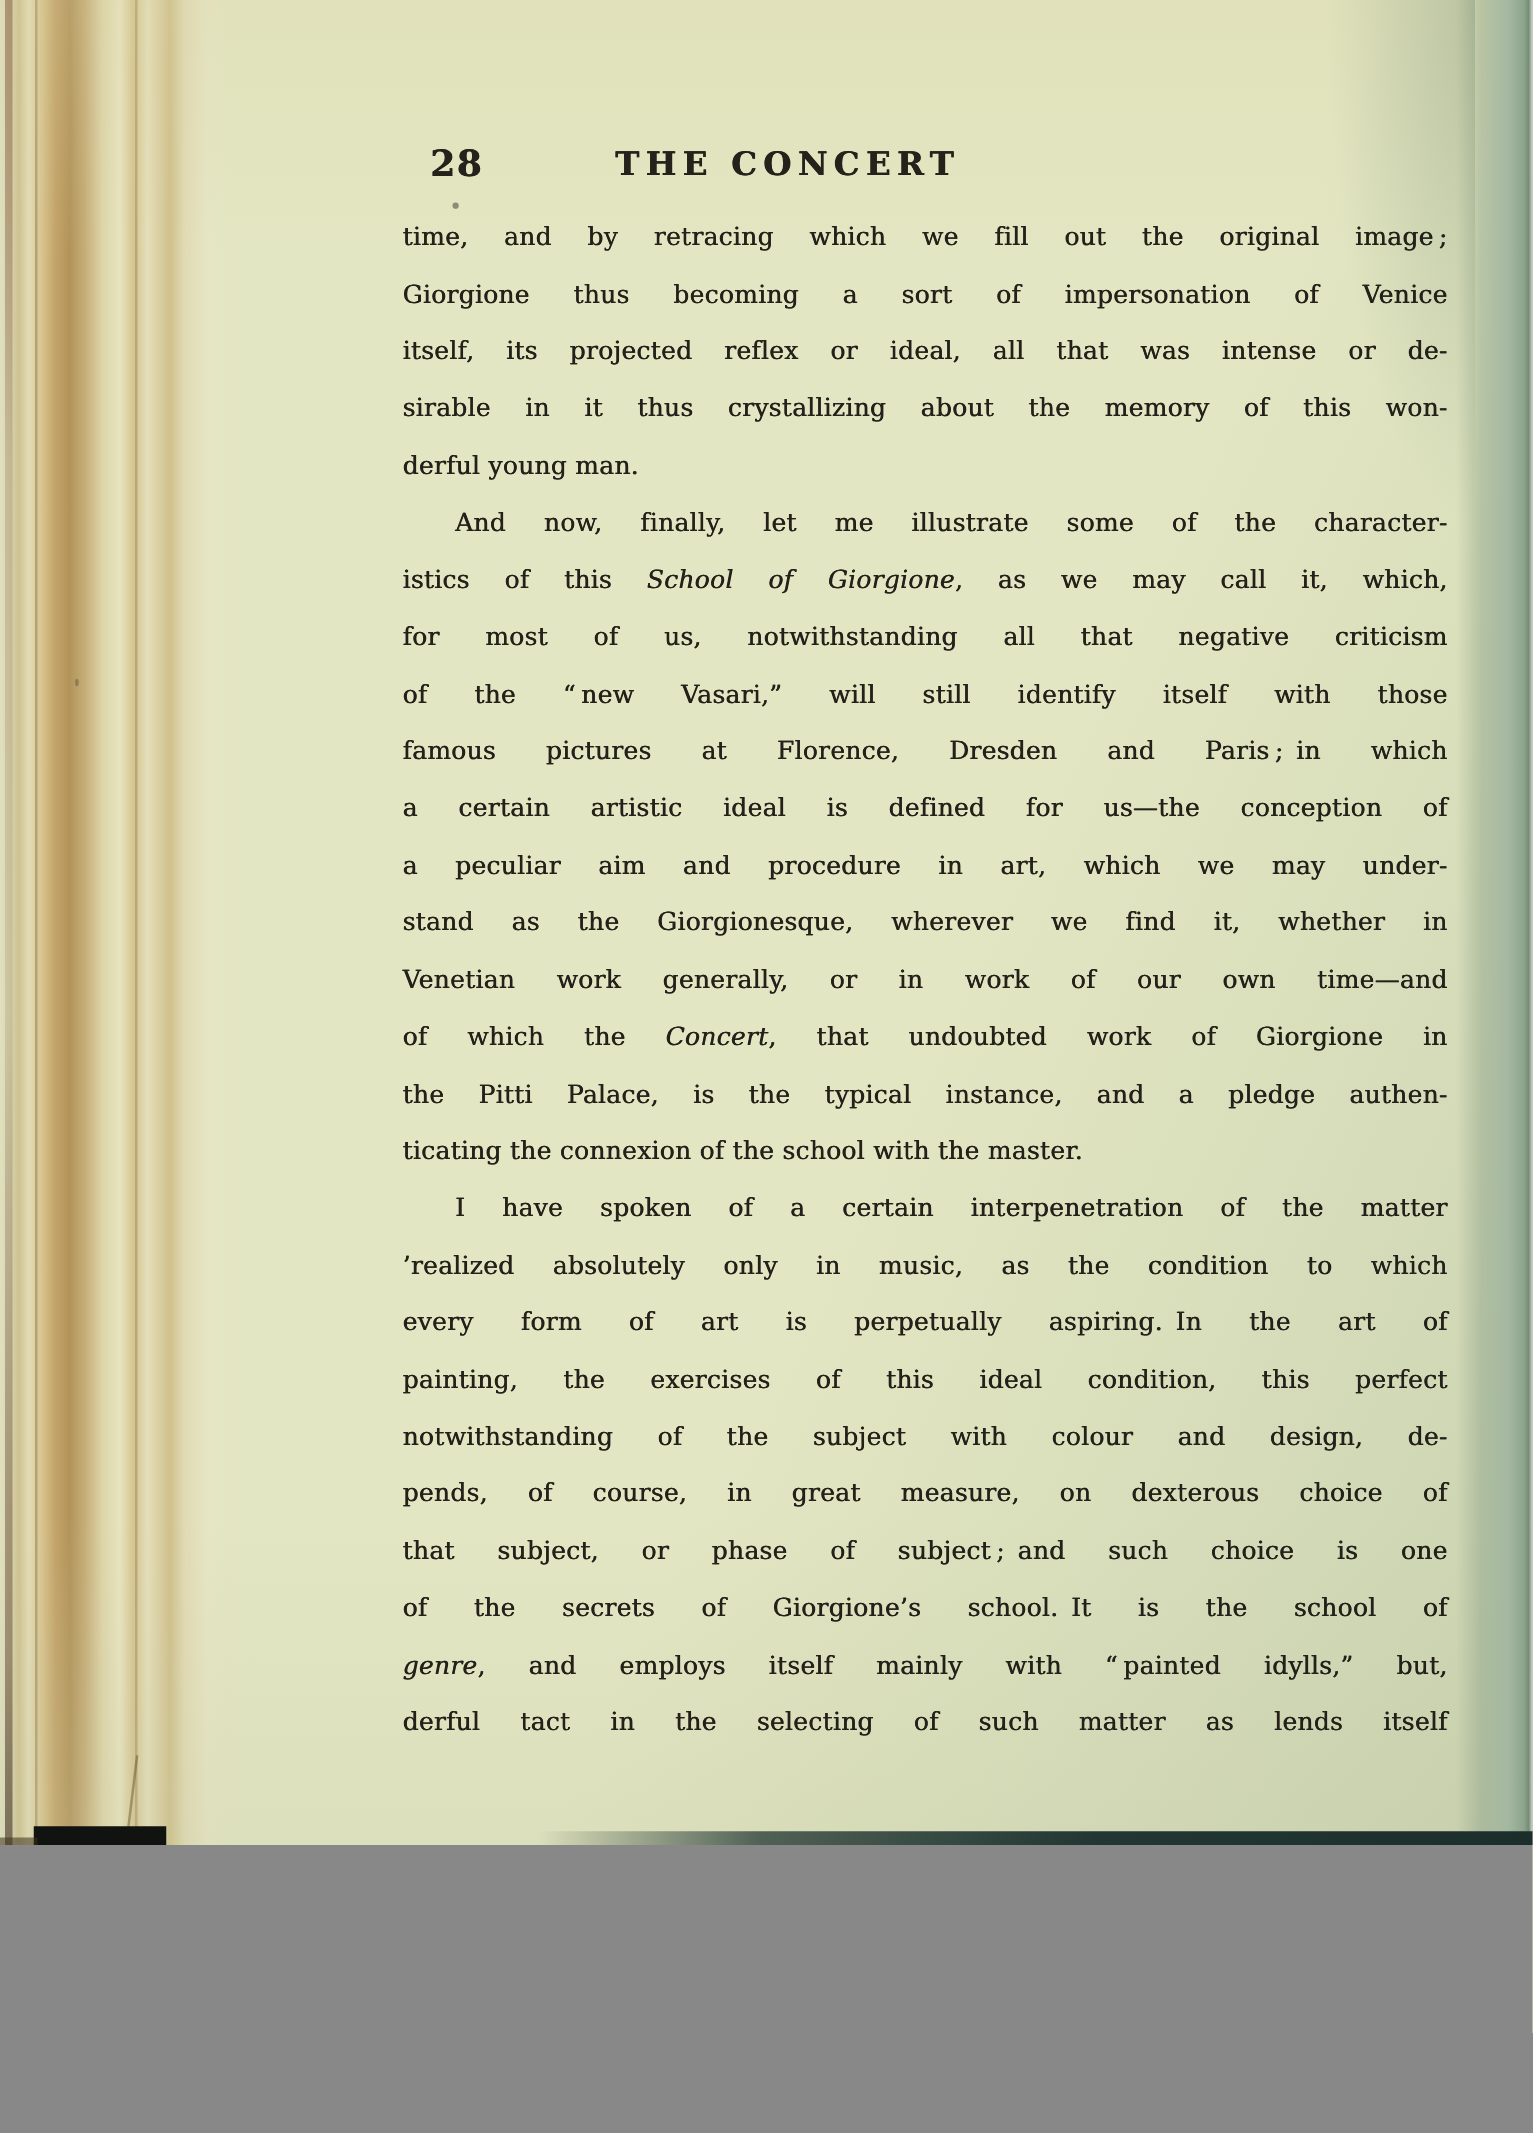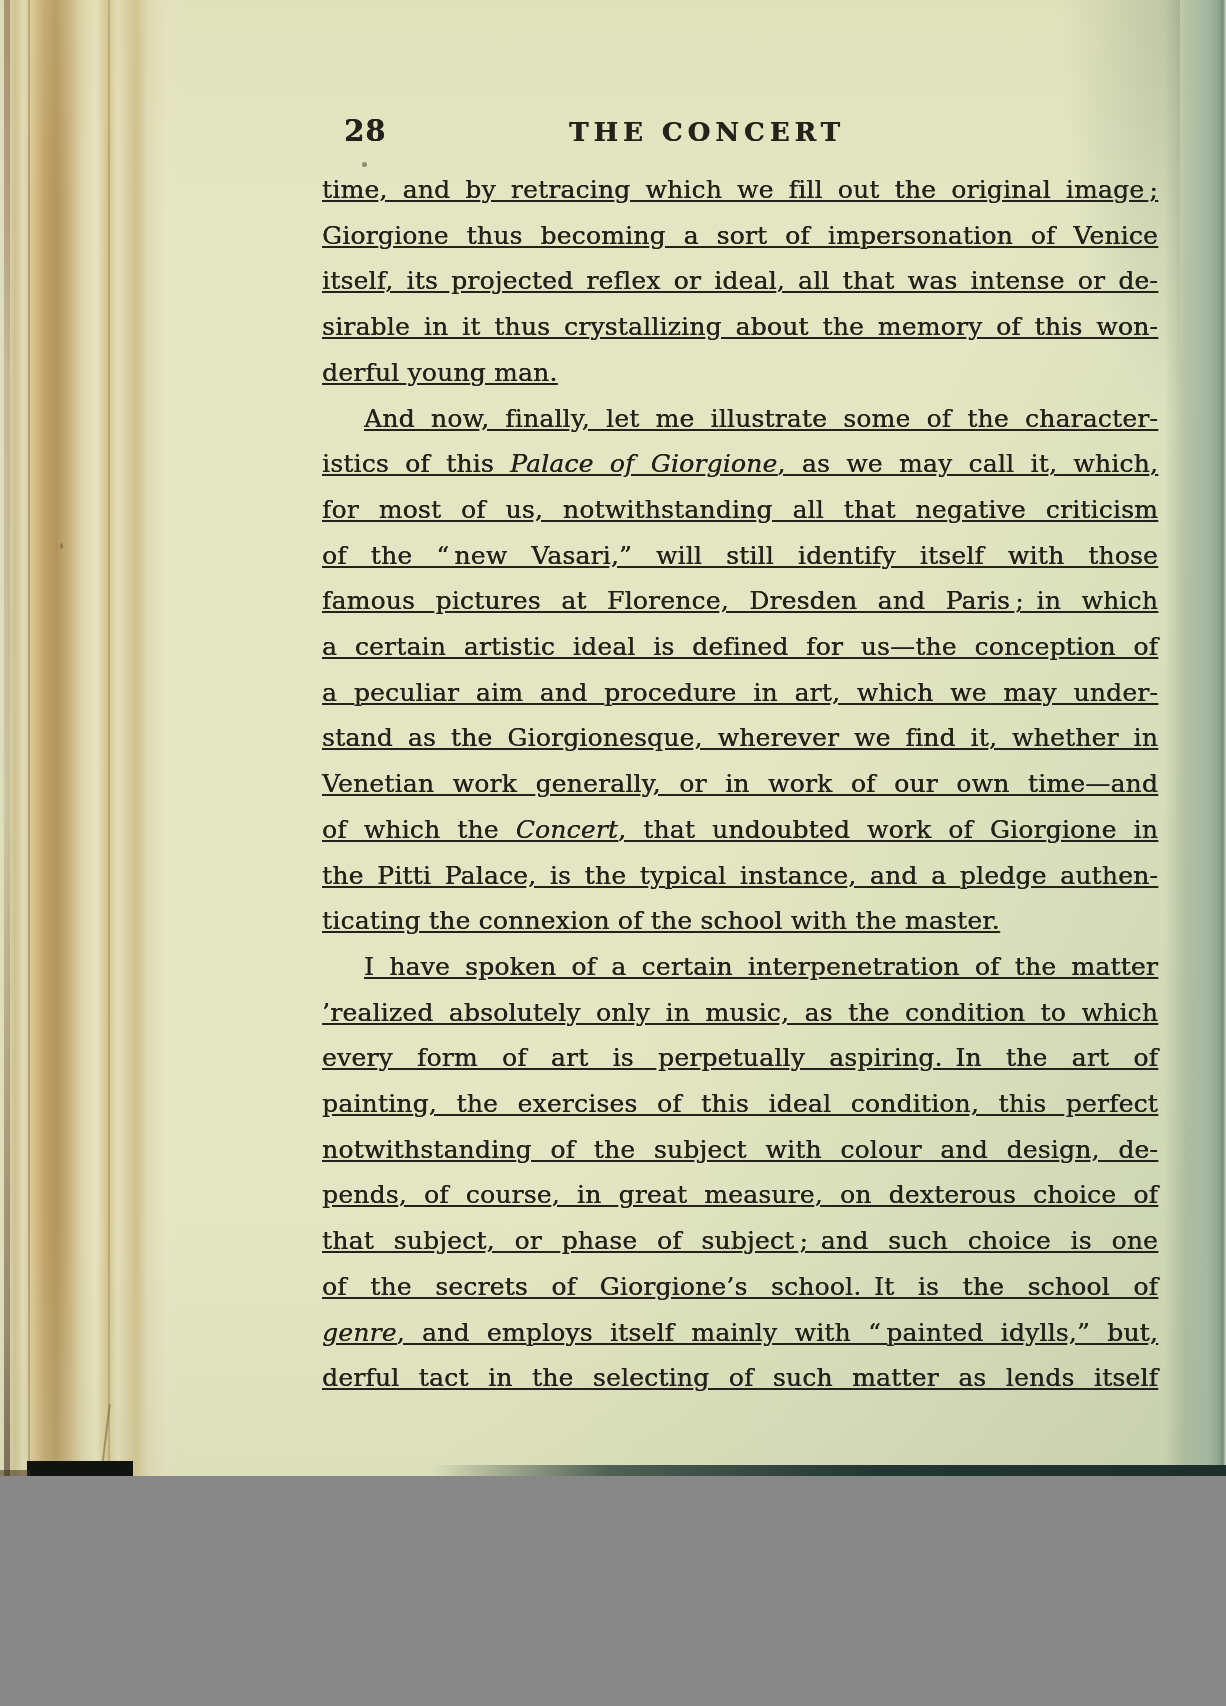--- a/index.html
+++ b/index.html
@@ -62,34 +62,33 @@
   .speck-3{left:514px;top:1562px;width:5px;height:4px;background:rgba(116,120,94,.45);}
   .speck-4{left:60px;top:543px;width:3px;height:6px;background:rgba(90,84,58,.45);}
   
   .header{position:absolute;left:322px;top:103px;width:836px;height:50px;color:#24221a;}
   .page-number{
     position:absolute;left:22px;top:14px;
     font-size:29px;font-weight:bold;letter-spacing:1px;line-height:1;
     text-shadow:0.4px 0 0 currentColor;
   }
   .running-title{
-    position:absolute;left:170px;top:16px;width:430px;text-align:center;
+    position:absolute;left:170px;top:16px;width:430px;text-align:left;
     font-size:26px;font-weight:bold;letter-spacing:5px;line-height:1;
     text-shadow:0.4px 0 0 currentColor;
   }
   
   .text-block{position:absolute;left:322px;top:167px;width:836px;color:#23211a;}
   .para{margin:0;}
   .line{
-    font-size:25px;line-height:45.7px;
+    font-size:20px;line-height:45.7px;
     text-align:justify;text-align-last:justify;
     letter-spacing:0.2px;
     text-shadow:0.35px 0 0 currentColor;
     white-space:pre-wrap;
-    text-decoration:underline;
   }
   .line.indent{padding-left:42px;}
   .line.para-end{text-align-last:left;}
   .it{font-style:italic;}
 </style>
 </head>
 <body>
 
 <div class="page">
 
@@ -120,21 +119,21 @@
   <div class="text-block">
       <div class="para">
         <div class="line"><span>time, and by retracing which we fill out the original image ;</span></div>
         <div class="line"><span>Giorgione thus becoming a sort of impersonation of Venice</span></div>
         <div class="line"><span>itself, its projected reflex or ideal, all that was intense or de-</span></div>
         <div class="line"><span>sirable in it thus crystallizing about the memory of this won-</span></div>
         <div class="line para-end"><span>derful young man.</span></div>
       </div>
       <div class="para">
         <div class="line indent"><span>And now, finally, let me illustrate some of the character-</span></div>
-        <div class="line"><span>istics of this </span><span class="it">Palace of Giorgione</span><span>, as we may call it, which,</span></div>
+        <div class="line"><span>istics of this </span><span class="it">School of Giorgione</span><span>, as we may call it, which,</span></div>
         <div class="line"><span>for most of us, notwithstanding all that negative criticism</span></div>
         <div class="line"><span>of the “ new Vasari,” will still identify itself with those</span></div>
         <div class="line"><span>famous pictures at Florence, Dresden and Paris ; in which</span></div>
         <div class="line"><span>a certain artistic ideal is defined for us—the conception of</span></div>
         <div class="line"><span>a peculiar aim and procedure in art, which we may under-</span></div>
         <div class="line"><span>stand as the Giorgionesque, wherever we find it, whether in</span></div>
         <div class="line"><span>Venetian work generally, or in work of our own time—and</span></div>
         <div class="line"><span>of which the </span><span class="it">Concert</span><span>, that undoubted work of Giorgione in</span></div>
         <div class="line"><span>the Pitti Palace, is the typical instance, and a pledge authen-</span></div>
         <div class="line para-end"><span>ticating the connexion of the school with the master.</span></div>

